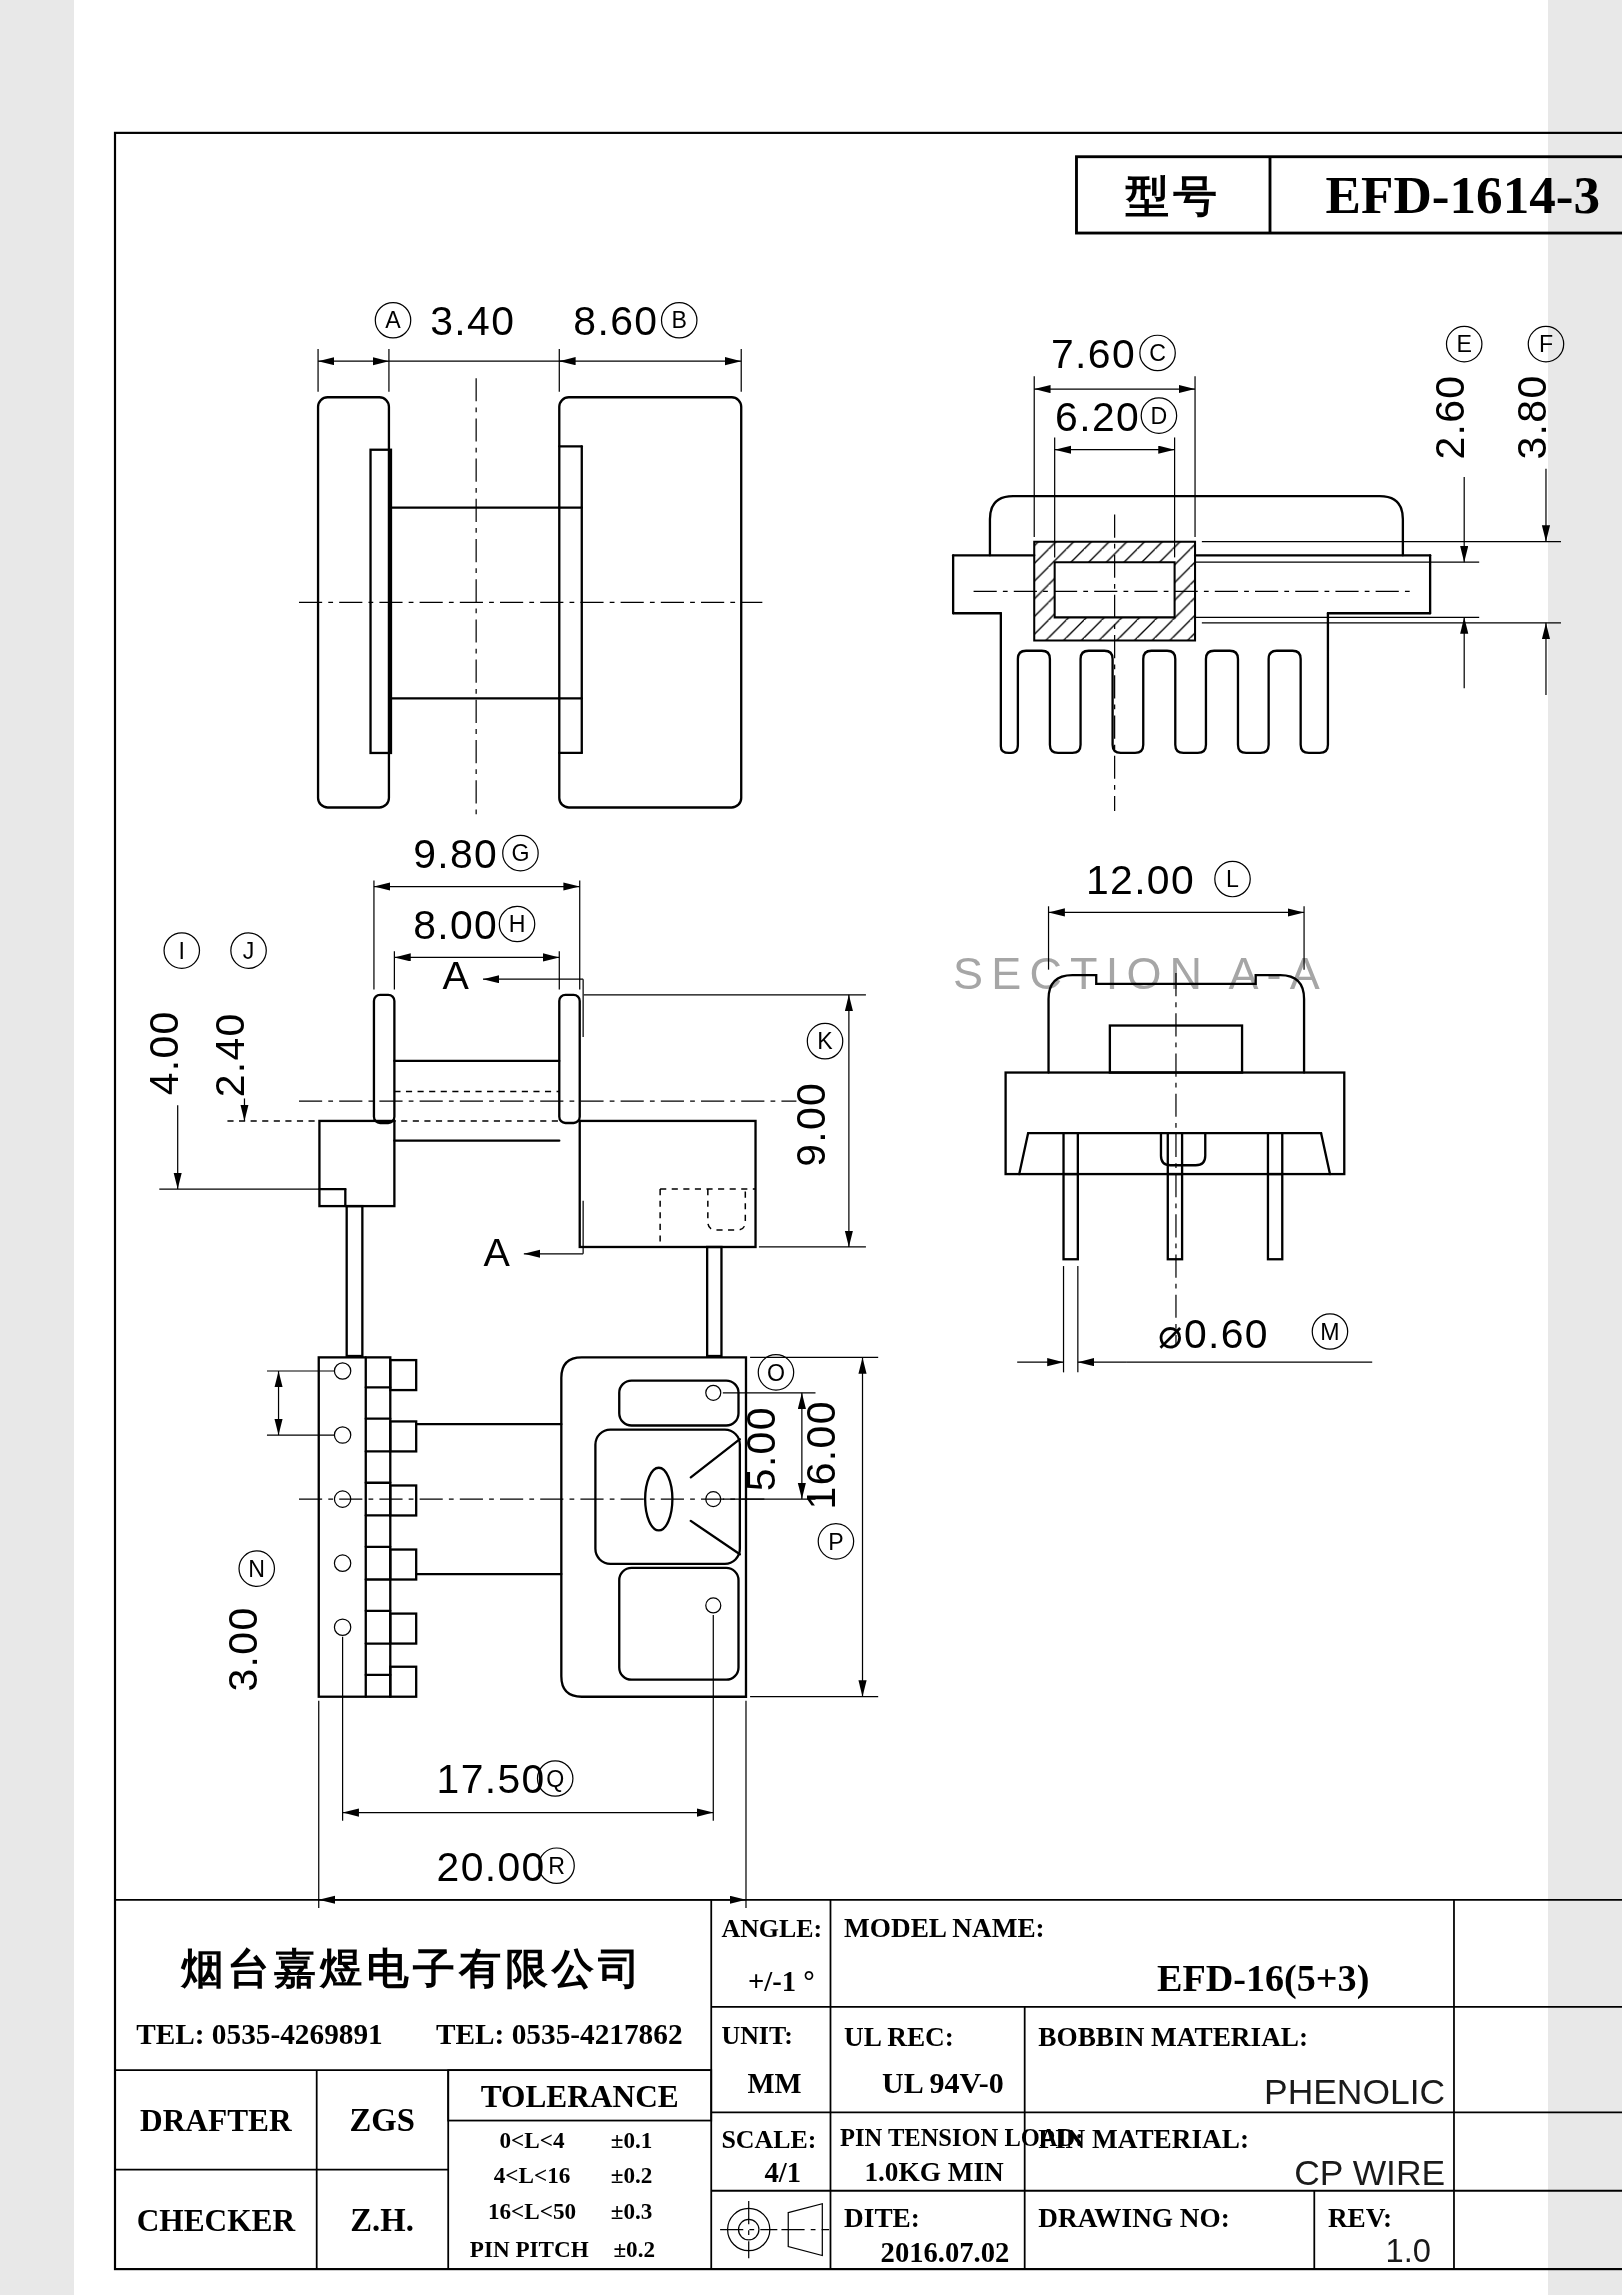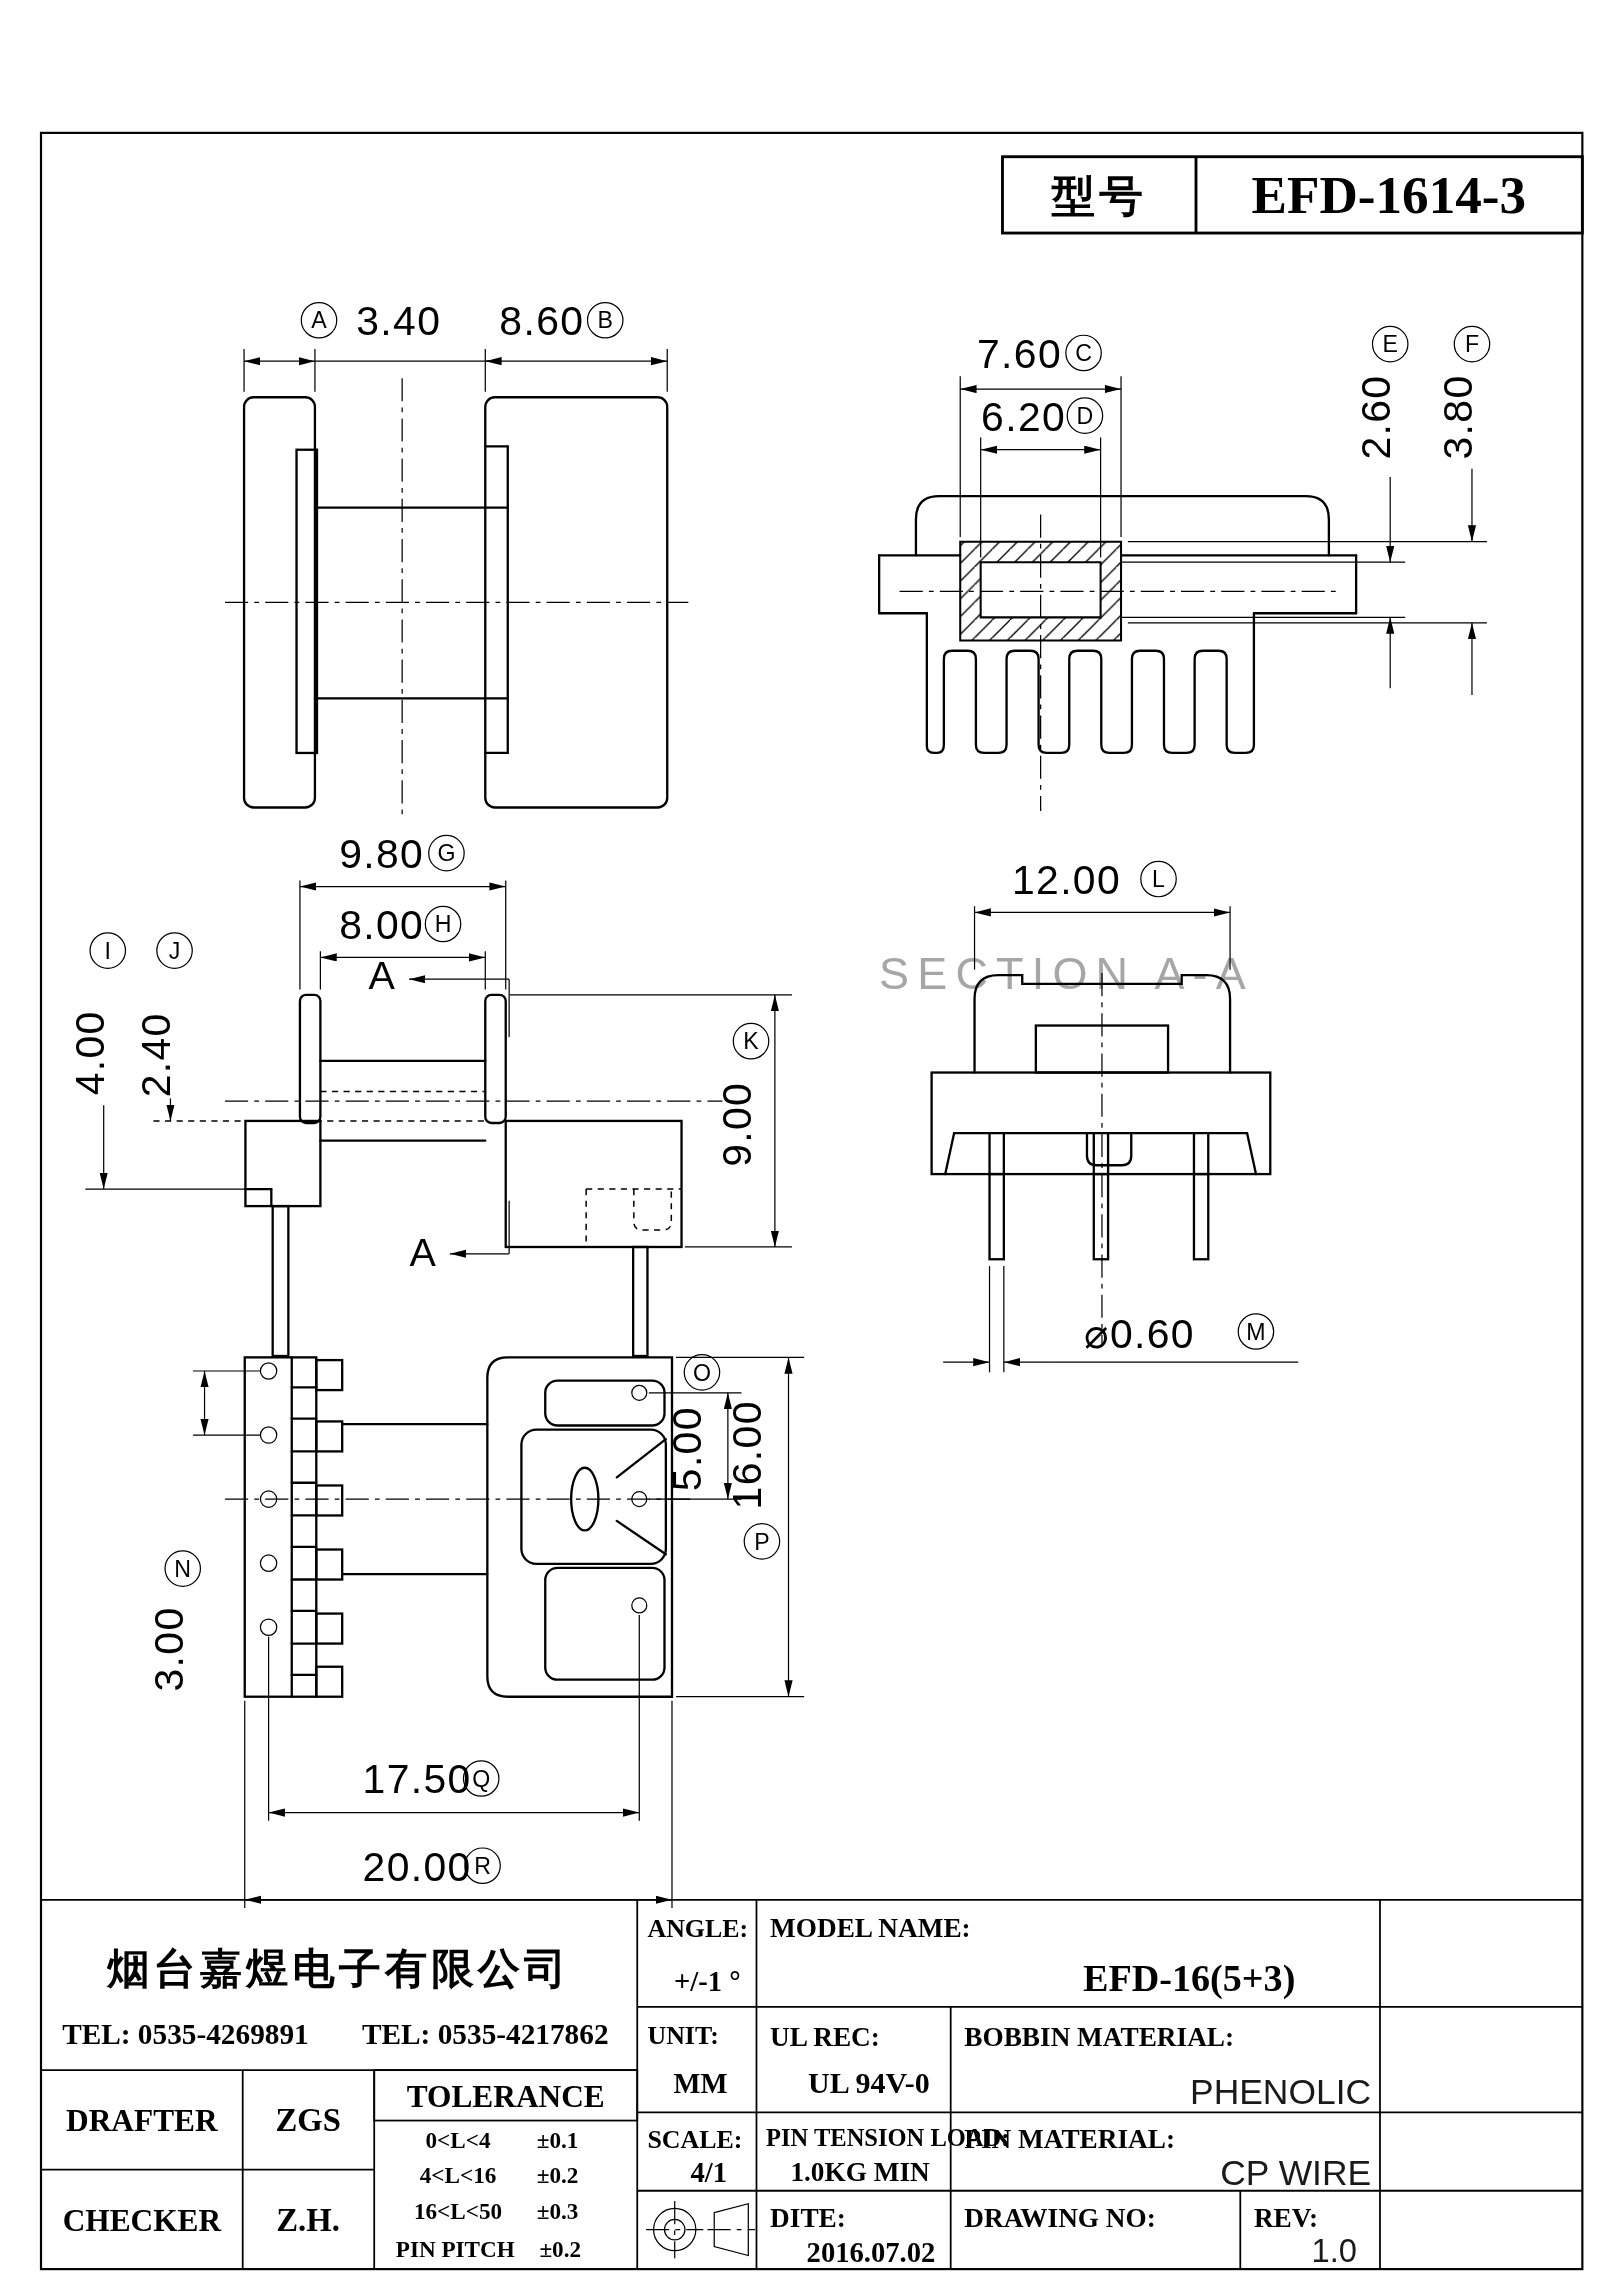--- a/index.html
+++ b/index.html
@@ -1,16 +1,16 @@
 <!DOCTYPE html>
 <html style="font-size:11px"><head>
 <meta charset="utf-8">
 <style>
   html,body{margin:0;padding:0;background:#e8e8e8;}
-  .page{position:relative;width:1622px;height:2295px;background:#ffffff;margin:0 auto;
+  .page{position:relative;width:1474px;height:2295px;background:#ffffff;margin:0 auto;
         font-family:"Liberation Sans", sans-serif;text-align:right;}
   svg{position:absolute;left:0;top:0;}
   
   .obj   {stroke:#000;stroke-width:3.4;fill:none;stroke-linecap:round;}
   .thin  {stroke:#000;stroke-width:1.8;fill:none;}
   .cl    {stroke:#000;stroke-width:1.8;fill:none;stroke-dasharray:34 9 7 9;}
   .hid   {stroke:#000;stroke-width:2.2;fill:none;stroke-dasharray:9 8;}
   .border{stroke:#000;stroke-width:3.2;fill:none;}
   .tbl   {stroke:#000;stroke-width:2.6;fill:none;}
   .thk   {stroke:#000;stroke-width:4.2;fill:none;}

